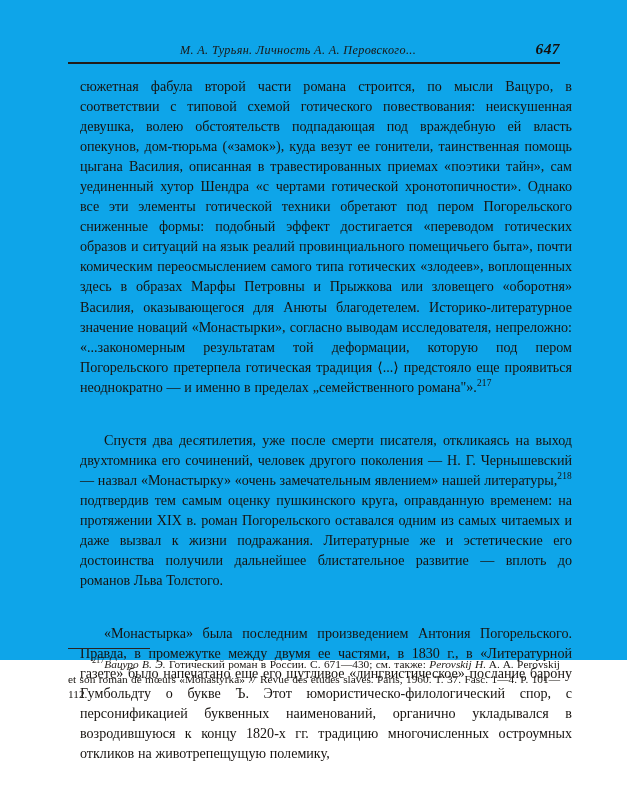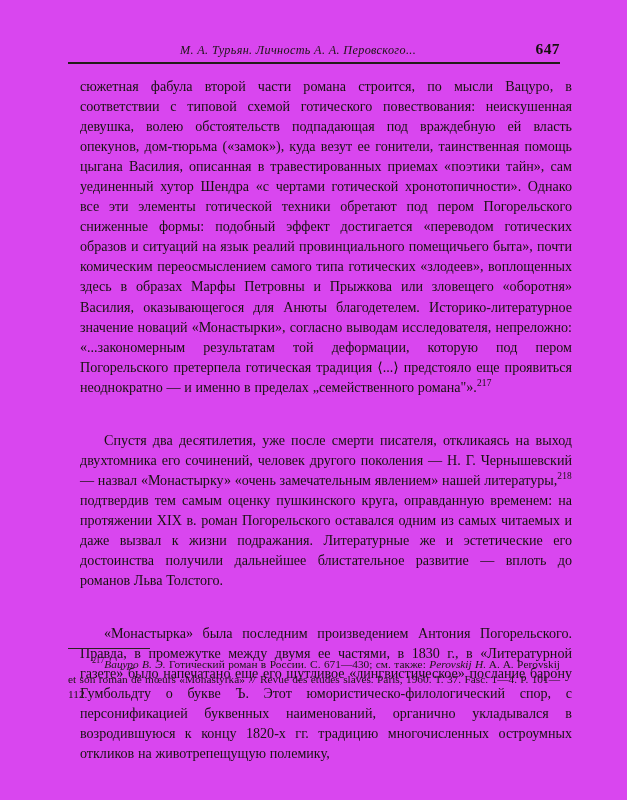--- a/index.html
+++ b/index.html
@@ -12,22 +12,22 @@
     width: 627px;
     height: 800px;
     overflow: hidden;
     font-family: "Liberation Serif", "DejaVu Serif", serif;
     color: #15120f;
   }
 
   .page {
     position: relative;
     width: 627px;
-    height: 800px;
-    background: #d946ef;
+    height: 660px;
+    background: #0ea5e9;
   }
 
   
   .runhead {
     position: absolute;
     left: 68px;
     top: 40px;
     width: 492px;
     display: flex;
     align-items: baseline;
@@ -35,20 +35,21 @@
   }
   .runhead-title {
     font-style: italic;
     font-size: 12.2px;
     letter-spacing: 0.35px;
     color: #1b1714;
     white-space: nowrap;
     margin-left: 112px;
   }
   .runhead-folio {
+    font-style: italic;
     font-weight: bold;
     font-size: 15.5px;
     letter-spacing: 0.4px;
     color: #14100d;
   }
   .runhead-rule {
     position: absolute;
     left: 68px;
     top: 62px;
     width: 492px;

